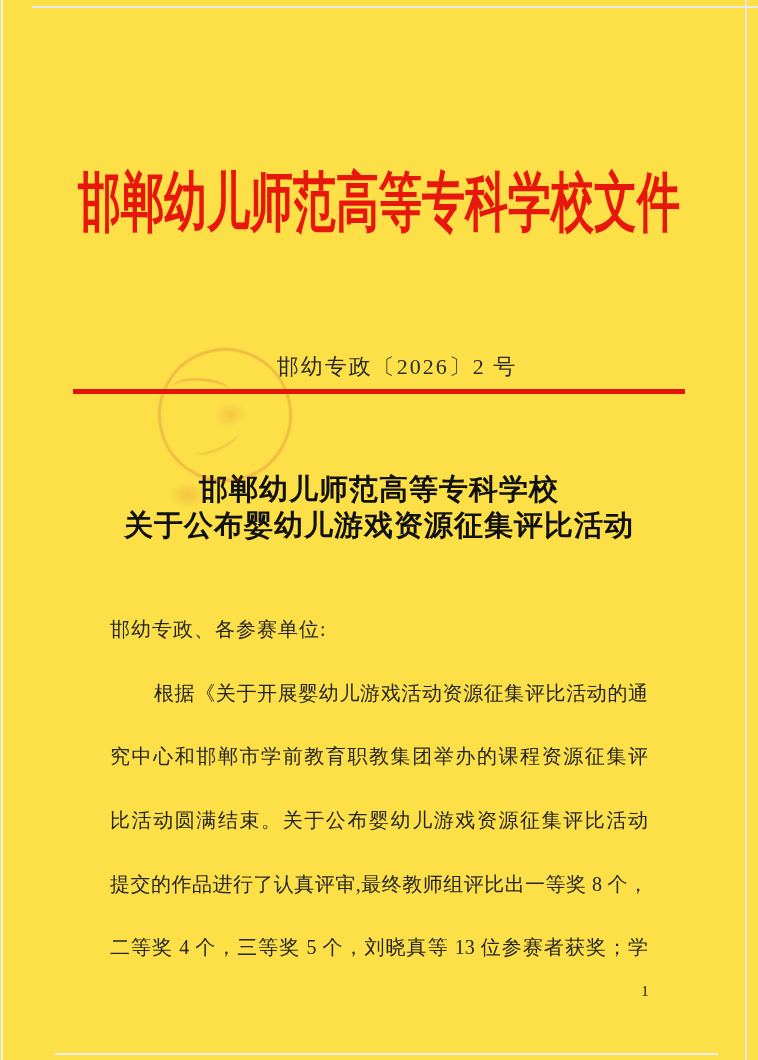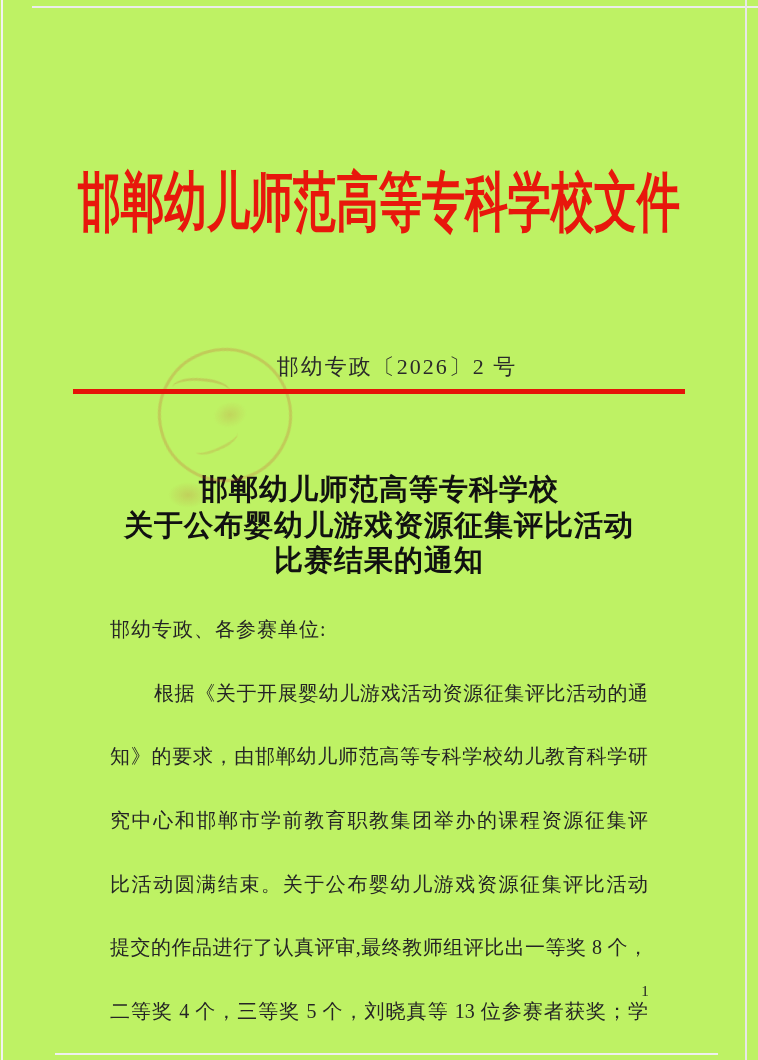--- a/index.html
+++ b/index.html
@@ -1,19 +1,19 @@
 <!DOCTYPE html>
 <html><head>
 <meta charset="utf-8">
 <style>
   html,body { margin:0; padding:0; background:#ffffff; }
   .page {
     position:relative;
     width:758px; height:1060px;
-    background:#bef264;
+    background:#fde047;
     overflow:hidden;
     font-family:"Liberation Serif","DejaVu Serif",serif;
     color:#1c1c1c;
   }
 
   
   .edge { position:absolute; background:#ececec; }
   .edge-top    { left:32px; right:0; top:6px; height:2px; }
   .edge-right  { right:11px; top:0; width:2px; height:100%; background:#e7e7e7; }
   .edge-bottom { left:55px; right:40px; top:1053px; height:2px; background:#efefef; }
@@ -131,27 +131,25 @@
   <div class="seal-residue"></div>
   <div class="seal-residue2"></div>
 
   <div class="doc-number">邯幼专政〔2026〕2 号</div>
 
   <div class="red-rule"></div>
 
   <div class="doc-title">
     <div>邯郸幼儿师范高等专科学校</div>
     <div>关于公布婴幼儿游戏资源征集评比活动</div>
-    <div>比赛结果的通知</div>
   </div>
 
   <div class="doc-body">
     <div class="salutation">邯幼专政、各参赛单位:</div>
     <div class="body-line indent">根据《关于开展婴幼儿游戏活动资源征集评比活动的通</div>
-    <div class="body-line">知》的要求，由邯郸幼儿师范高等专科学校幼儿教育科学研</div>
     <div class="body-line">究中心和邯郸市学前教育职教集团举办的课程资源征集评</div>
     <div class="body-line">比活动圆满结束。关于公布婴幼儿游戏资源征集评比活动</div>
     <div class="body-line">提交的作品进行了认真评审,最终教师组评比出一等奖 8 个，</div>
     <div class="body-line">二等奖 4 个，三等奖 5 个，刘晓真等 13 位参赛者获奖；学</div>
   </div>
 
   <div class="page-number">1</div>
 
 </div>
 

